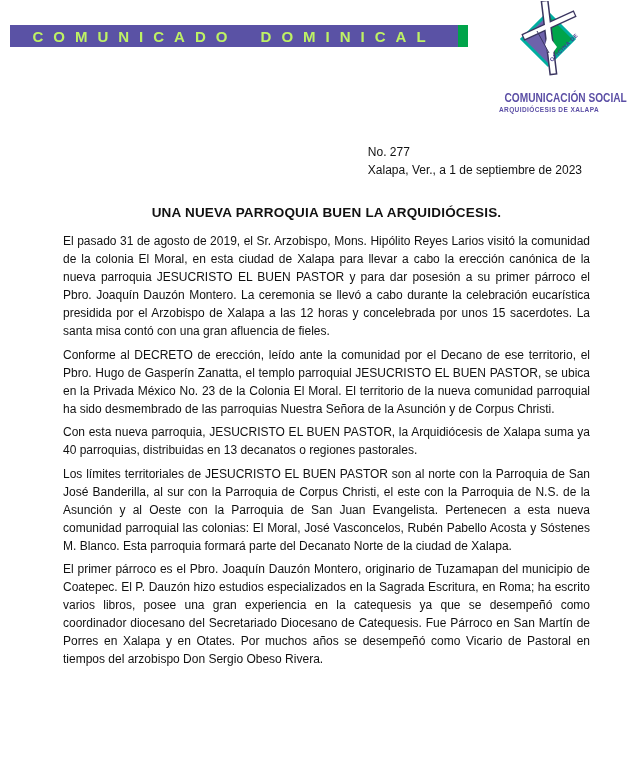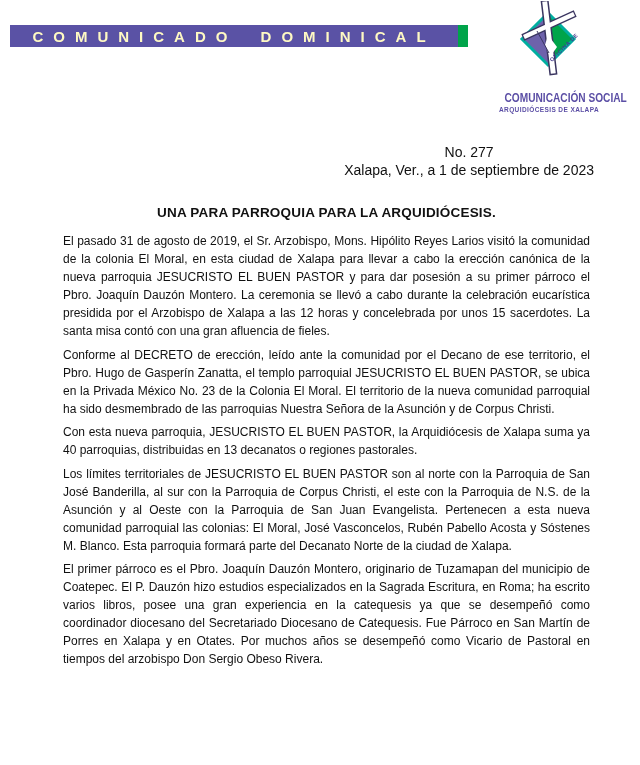--- a/index.html
+++ b/index.html
@@ -4,38 +4,38 @@
 <style>
   * { margin:0; padding:0; box-sizing:border-box; }
   html,body { background:#ffffff; }
   .page {
     position:relative; width:640px; height:765px; background:#ffffff;
     font-family:"Liberation Sans", sans-serif; color:#111111; overflow:hidden;
   }
   
   .banner { position:absolute; top:25px; left:10px; display:flex; height:22px; }
   .banner-main {
-    width:448px; height:22px; background:#5A52A5; color:#fef9c3;
+    width:448px; height:22px; background:#5A52A5; color:#bef264;
     font-weight:bold; font-size:15px; letter-spacing:10px; word-spacing:9px;
     text-align:center; line-height:23px; white-space:nowrap; overflow:hidden;
   }
   .banner-accent { width:10px; height:22px; background:#00A44A; }
   
   .logo-block { position:absolute; left:492px; top:1px; width:114px; text-align:center; }
   .logo-svg { display:block; margin:0 auto; }
   .logo-org {
     margin-top:3px; color:#5B4EA5; font-weight:bold; font-size:13px;
     transform:scaleX(0.78); transform-origin:center; white-space:nowrap;
   }
   .logo-suborg {
     margin-top:1px; color:#5B4EA5; font-weight:bold; font-size:6.5px;
     letter-spacing:0.4px; white-space:nowrap;
   }
   
-  .meta { position:absolute; top:143px; right:46px; text-align:center; font-size:14px; line-height:18px; }
+  .meta { position:absolute; top:143px; right:58px; text-align:left; font-size:12px; line-height:18px; }
   
   .doc-title {
     position:absolute; top:205px; left:63px; width:527px; text-align:center;
     font-size:13.5px; font-weight:bold; letter-spacing:0.2px; line-height:16px;
   }
   .content {
     position:absolute; top:232px; left:63px; width:527px;
     font-size:12px; line-height:18px; text-align:justify;
   }
   .content p { margin:0 0 5.5px 0; }
@@ -69,21 +69,21 @@
     </svg>
     <div class="logo-org">COMUNICACIÓN SOCIAL</div>
     <div class="logo-suborg">ARQUIDIÓCESIS DE XALAPA</div>
   </div>
 
   <div class="meta">
     <div>No. 277</div>
     <div>Xalapa, Ver., a 1 de septiembre de 2023</div>
   </div>
 
-  <h1 class="doc-title">UNA PARA PARROQUIA PARA LA ARQUIDIÓCESIS.</h1>
+  <h1 class="doc-title">UNA NUEVA PARROQUIA BUEN LA ARQUIDIÓCESIS.</h1>
 
   <div class="content">
     <p>El pasado 31 de agosto de 2019, el Sr. Arzobispo, Mons. Hipólito Reyes Larios visitó la comunidad de la colonia El Moral, en esta ciudad de Xalapa para llevar a cabo la erección canónica de la nueva parroquia JESUCRISTO EL BUEN PASTOR y para dar posesión a su primer párroco el Pbro. Joaquín Dauzón Montero. La ceremonia se llevó a cabo durante la celebración eucarística presidida por el Arzobispo de Xalapa a las 12 horas y concelebrada por unos 15 sacerdotes. La santa misa contó con una gran afluencia de fieles.</p>
     <p>Conforme al DECRETO de erección, leído ante la comunidad por el Decano de ese territorio, el Pbro. Hugo de Gasperín Zanatta, el templo parroquial JESUCRISTO EL BUEN PASTOR, se ubica en la Privada México No. 23 de la Colonia El Moral. El territorio de la nueva comunidad parroquial ha sido desmembrado de las parroquias Nuestra Señora de la Asunción y de Corpus Christi.</p>
     <p>Con esta nueva parroquia, JESUCRISTO EL BUEN PASTOR, la Arquidiócesis de Xalapa suma ya 40 parroquias, distribuidas en 13 decanatos o regiones pastorales.</p>
     <p>Los límites territoriales de JESUCRISTO EL BUEN PASTOR son al norte con la Parroquia de San José Banderilla, al sur con la Parroquia de Corpus Christi, el este con la Parroquia de N.S. de la Asunción y al Oeste con la Parroquia de San Juan Evangelista. Pertenecen a esta nueva comunidad parroquial las colonias: El Moral, José Vasconcelos, Rubén Pabello Acosta y Sóstenes M. Blanco. Esta parroquia formará parte del Decanato Norte de la ciudad de Xalapa.</p>
     <p>El primer párroco es el Pbro. Joaquín Dauzón Montero, originario de Tuzamapan del municipio de Coatepec. El P. Dauzón hizo estudios especializados en la Sagrada Escritura, en Roma; ha escrito varios libros, posee una gran experiencia en la catequesis ya que se desempeñó como coordinador diocesano del Secretariado Diocesano de Catequesis. Fue Párroco en San Martín de Porres en Xalapa y en Otates. Por muchos años se desempeñó como Vicario de Pastoral en tiempos del arzobispo Don Sergio Obeso Rivera.</p>
   </div>
 
 </div>

